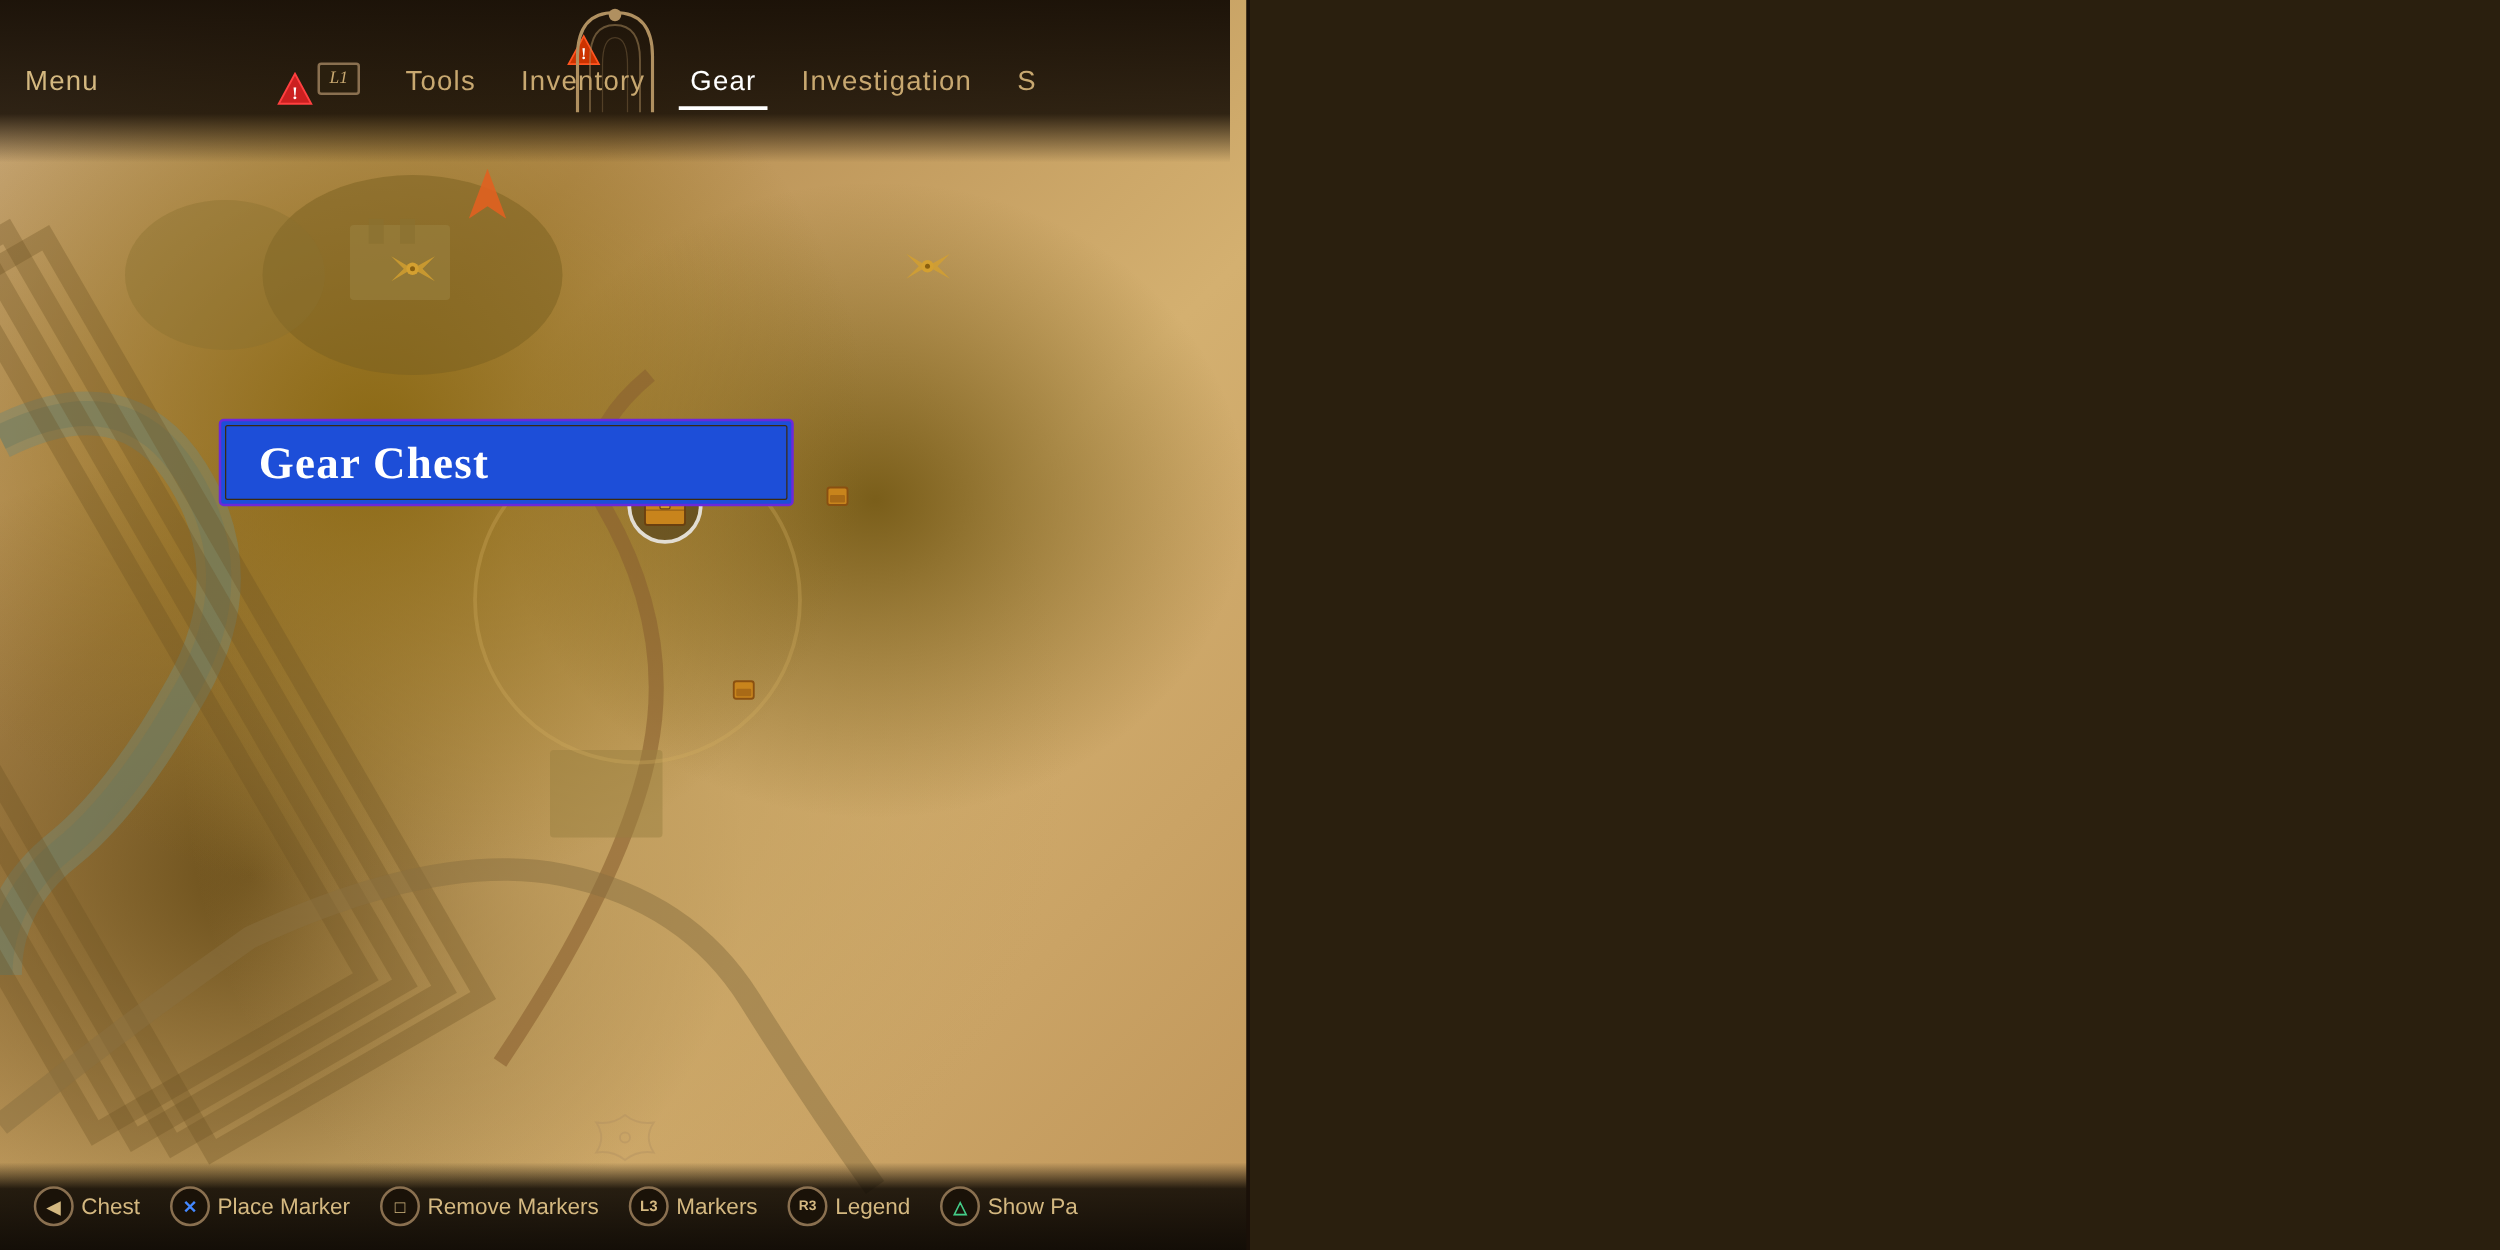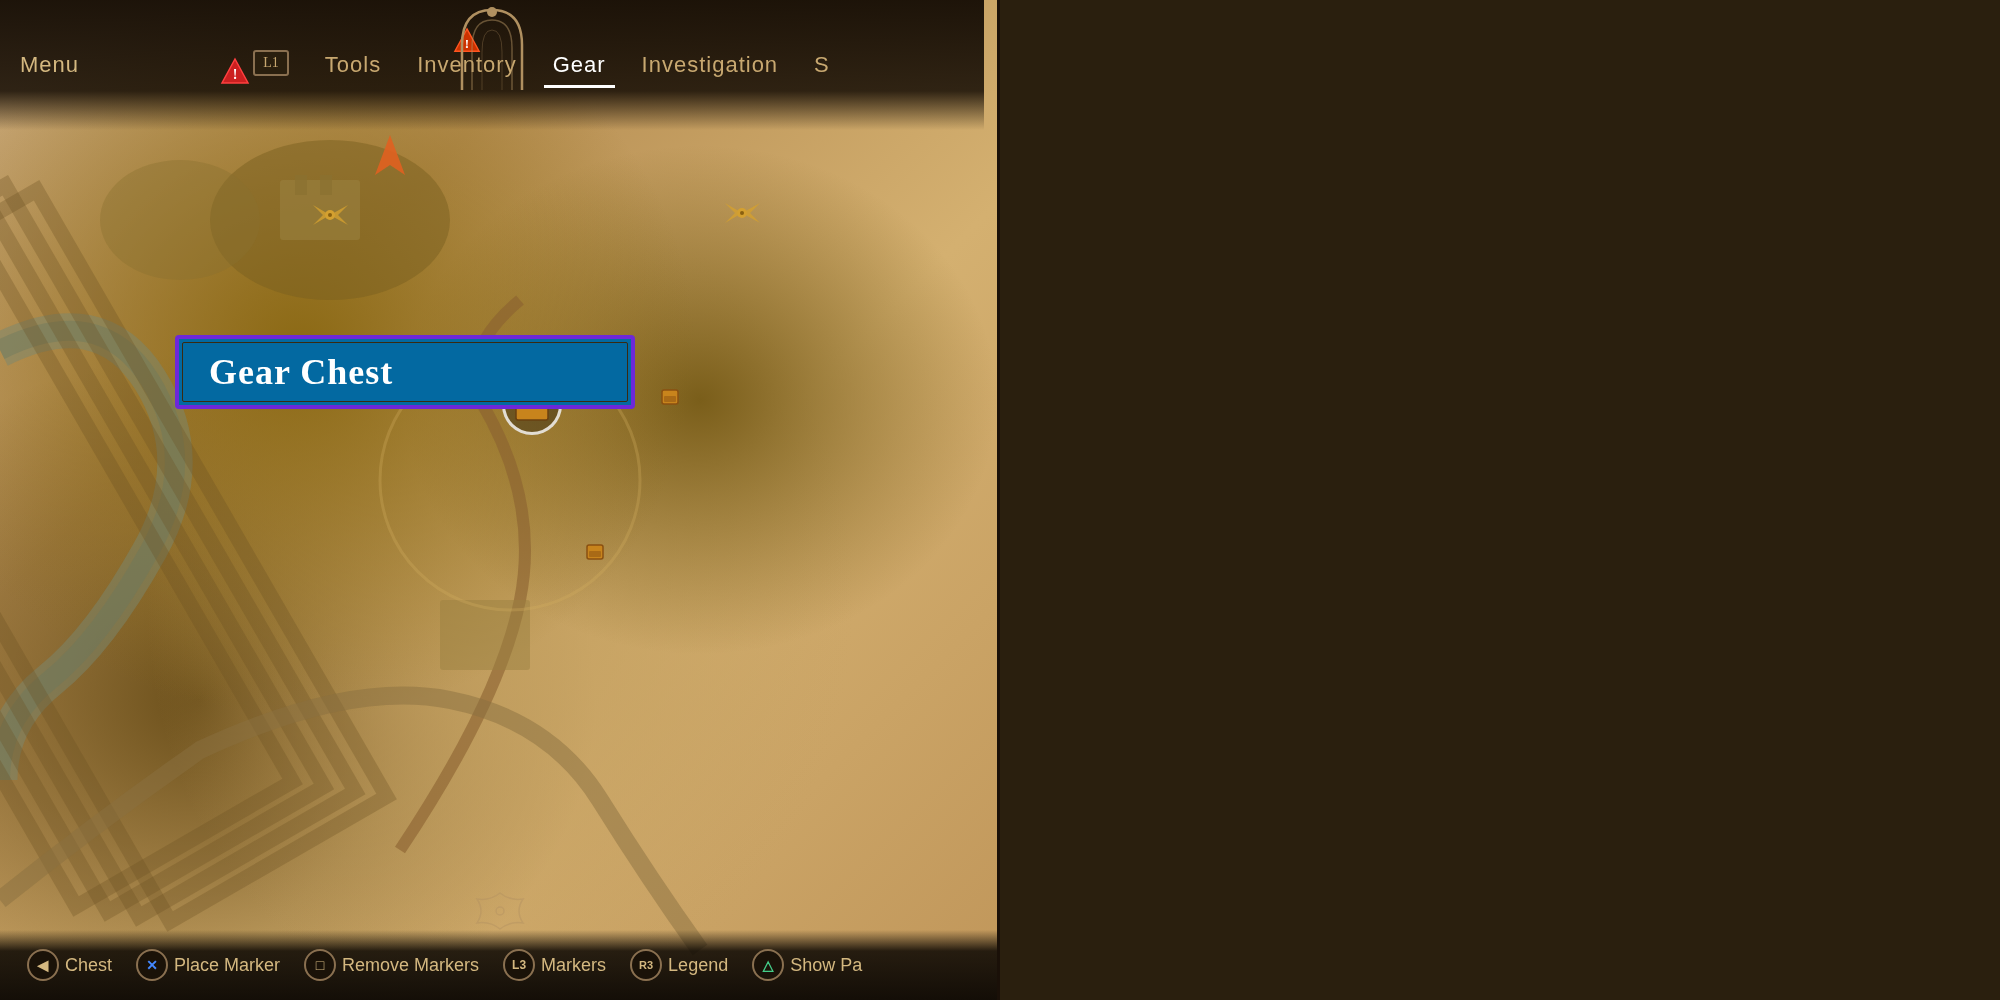--- a/index.html
+++ b/index.html
@@ -110,20 +110,21 @@
     }
 
     .nav-l1-badge {
       background: #2a1f0e;
       border: 2px solid #8a7050;
       color: #c8a870;
       font-size: 14px;
       padding: 3px 8px;
       border-radius: 3px;
       margin-bottom: 4px;
+      font-style: italic;
     }
 
     
     .arch-icon {
       position: absolute;
       top: 0;
       left: 50%;
       transform: translateX(-50%);
       width: 80px;
       height: 90px;
@@ -165,22 +166,22 @@
       justify-content: center;
       color: #d4b880;
       font-size: 14px;
       font-weight: bold;
       flex-shrink: 0;
     }
 
     
     .gear-chest-tooltip {
       position: absolute;
-      background: #0369a1;
-      border: 4px solid #6d28d9;
+      background: #1d4ed8;
+      border: 2px solid #6d28d9;
       border-radius: 4px;
       padding: 12px 30px;
       z-index: 60;
     }
 
     .gear-chest-tooltip::before {
       content: '';
       position: absolute;
       top: 3px; left: 3px; right: 3px; bottom: 3px;
       border: 1px solid #3a2a10;

